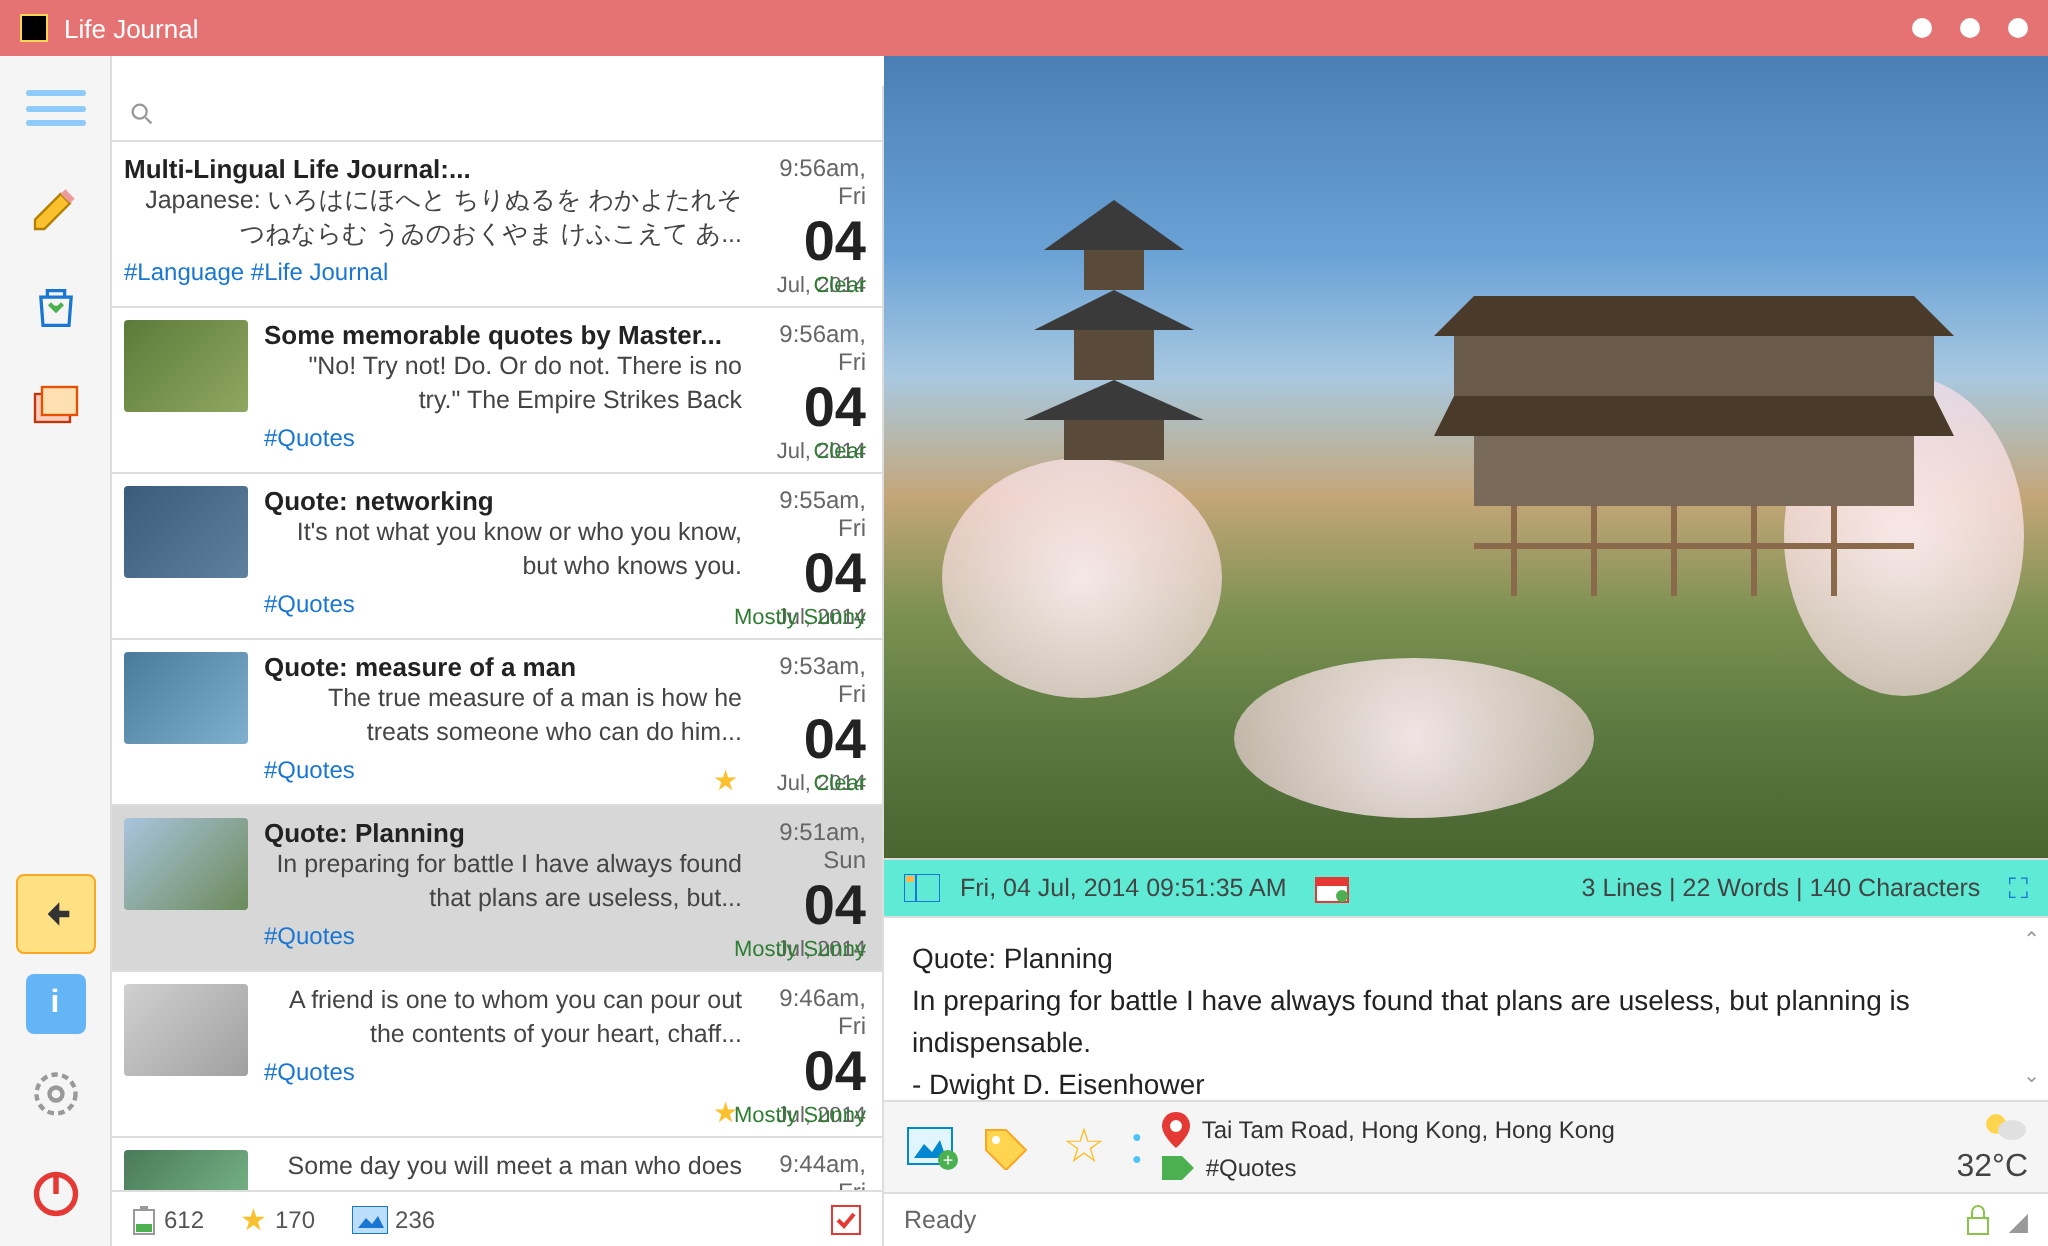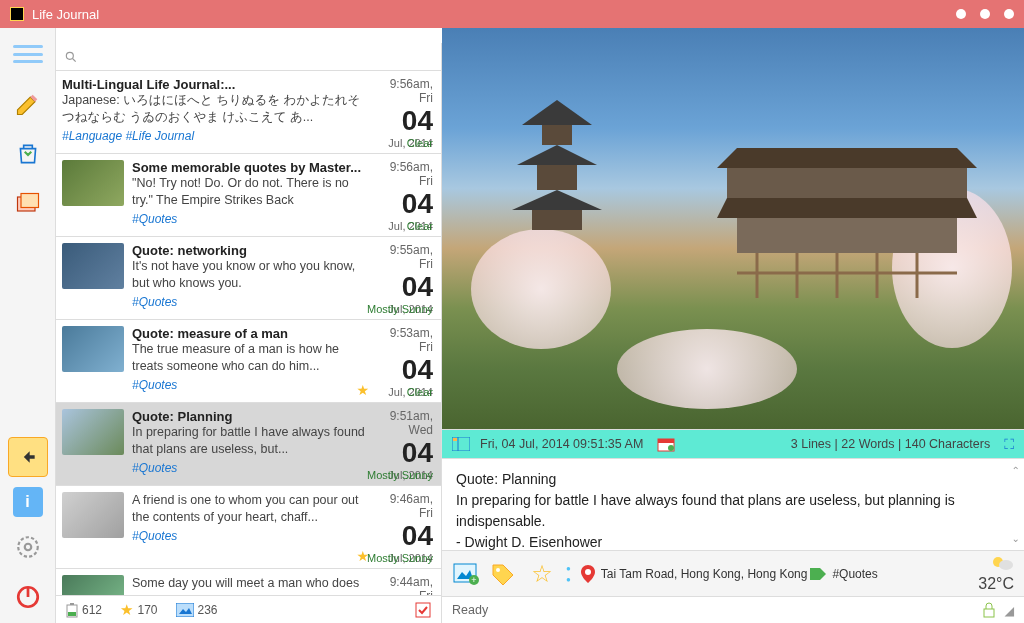--- a/index.html
+++ b/index.html
@@ -23,22 +23,22 @@
 .search-row { height: 28px; border-bottom: 1px solid #ddd; display: flex; align-items: center; padding: 0 8px; }
 .search-row svg { margin-right: 6px; }
 .search-row input { border: none; outline: none; flex: 1; font-size: 13px; }
 
 .entries { flex: 1; overflow-y: auto; }
 .entry { display: flex; padding: 6px 8px 4px 6px; border-bottom: 1px solid #ddd; gap: 8px; position: relative; }
 .entry.selected { background: #d7d7d7; }
 .thumb { width: 62px; height: 46px; background: #bbb; flex-shrink: 0; border-radius: 2px; overflow: hidden; }
 .entry-middle { flex: 1; min-width: 0; }
 .entry-title { font-weight: 600; font-size: 13px; color: #222; white-space: nowrap; overflow: hidden; text-overflow: ellipsis; }
-.entry-excerpt { font-size: 12.5px; color: #444; line-height: 1.35; max-height: 34px; overflow: hidden; }
-.entry-tags { font-size: 12px; color: #1976d2; margin-top: 3px; font-style: italic; }
+.entry-excerpt { font-size: 12.5px; color: #444; line-height: 1.35; max-height: 34px; overflow: hidden; text-align: right; }
+.entry-tags { font-size: 12px; color: #1976d2; margin-top: 3px; }
 .entry-right { width: 54px; text-align: right; flex-shrink: 0; }
 .entry-time { font-size: 12px; color: #666; }
 .entry-day { font-size: 28px; font-weight: 700; color: #222; line-height: 1; margin: 2px 0; text-align: right; }
 .entry-month { font-size: 11px; color: #666; }
 .entry-weather { font-size: 11px; color: #2e7d32; margin-top: 3px; position: absolute; right: 8px; bottom: 4px; }
 .entry-star { position: absolute; right: 72px; bottom: 4px; color: #fbc02d; font-size: 14px; }
 
 .stats-row { height: 28px; border-top: 1px solid #ddd; display: flex; align-items: center; padding: 0 10px; gap: 18px; font-size: 12px; color: #555; }
 .stat { display: flex; align-items: center; gap: 4px; }
 
@@ -49,21 +49,21 @@
 .meta-bar { height: 30px; border-top: 1px solid #ddd; border-bottom: 1px solid #ddd; display: flex; align-items: center; padding: 0 10px; font-size: 12.5px; color: #444; background: #5eead4; }
 .meta-bar .sep { flex: 1; }
 .expand-icon { color: #1976d2; font-size: 14px; }
 
 .body-text { padding: 10px 14px; font-size: 14px; line-height: 1.5; color: #222; border-bottom: 1px solid #ddd; height: 92px; overflow: hidden; position: relative; }
 .body-title { font-size: 14px; }
 .scroll-hint { position: absolute; right: 4px; display: flex; flex-direction: column; justify-content: space-between; top: 4px; bottom: 4px; color: #999; font-size: 10px; }
 
 .meta2 { display: flex; align-items: center; padding: 4px 10px; gap: 10px; background: #f5f5f5; border-bottom: 1px solid #ddd; height: 46px; }
 .meta2 .icon-btn { width: 28px; height: 28px; display: flex; align-items: center; justify-content: center; }
-.meta2 .loc-tag { display: flex; flex-direction: row; gap: 3px; font-size: 12px; flex: 1; }
+.meta2 .loc-tag { display: flex; flex-direction: column; gap: 3px; font-size: 12px; flex: 1; }
 .meta2 .loc { display: flex; align-items: center; gap: 6px; }
 .meta2 .temp { font-size: 16px; color: #444; text-align: right; }
 
 .status-bar { height: 26px; display: flex; align-items: center; padding: 0 10px; font-size: 12.5px; color: #666; }
 .status-bar .sep { flex: 1; }
 
 
 .t1 { background: linear-gradient(135deg,#5b7a3a,#8fa860); }
 .t2 { background: linear-gradient(135deg,#3a5b7a,#6080a0); }
 .t4 { background: linear-gradient(135deg,#4a7a9a,#80b0d0); }
@@ -170,21 +170,21 @@
        <div class="entry-day">04</div>
        <div class="entry-month">Jul, 2014</div>
      </div>
 
      <div class="entry-weather">Clear</div>
    </div>
         <div class="entry">
      <div class="thumb t2"></div>
      <div class="entry-middle">
        <div class="entry-title">Quote: networking</div>
-       <div class="entry-excerpt">It's not have you know or who you know, but who knows you.</div>
+       <div class="entry-excerpt">It's not what you know or who you know, but who knows you.</div>
        <div class="entry-tags">#Quotes</div>
      </div>
      <div class="entry-right">
        <div class="entry-time">9:55am, Fri</div>
        <div class="entry-day">04</div>
        <div class="entry-month">Jul, 2014</div>
      </div>
 
      <div class="entry-weather">Mostly Sunny</div>
    </div>
@@ -204,21 +204,21 @@
      <div class="entry-weather">Clear</div>
    </div>
         <div class="entry selected">
      <div class="thumb t5"></div>
      <div class="entry-middle">
        <div class="entry-title">Quote: Planning</div>
        <div class="entry-excerpt">In preparing for battle I have always found that plans are useless, but...</div>
        <div class="entry-tags">#Quotes</div>
      </div>
      <div class="entry-right">
-       <div class="entry-time">9:51am, Wed</div>
+       <div class="entry-time">9:51am, Sun</div>
        <div class="entry-day">04</div>
        <div class="entry-month">Jul, 2014</div>
      </div>
 
      <div class="entry-weather">Mostly Sunny</div>
    </div>
         <div class="entry">
      <div class="thumb t6"></div>
      <div class="entry-middle">
        <div class="entry-excerpt">A friend is one to whom you can pour out the contents of your heart, chaff...</div>

